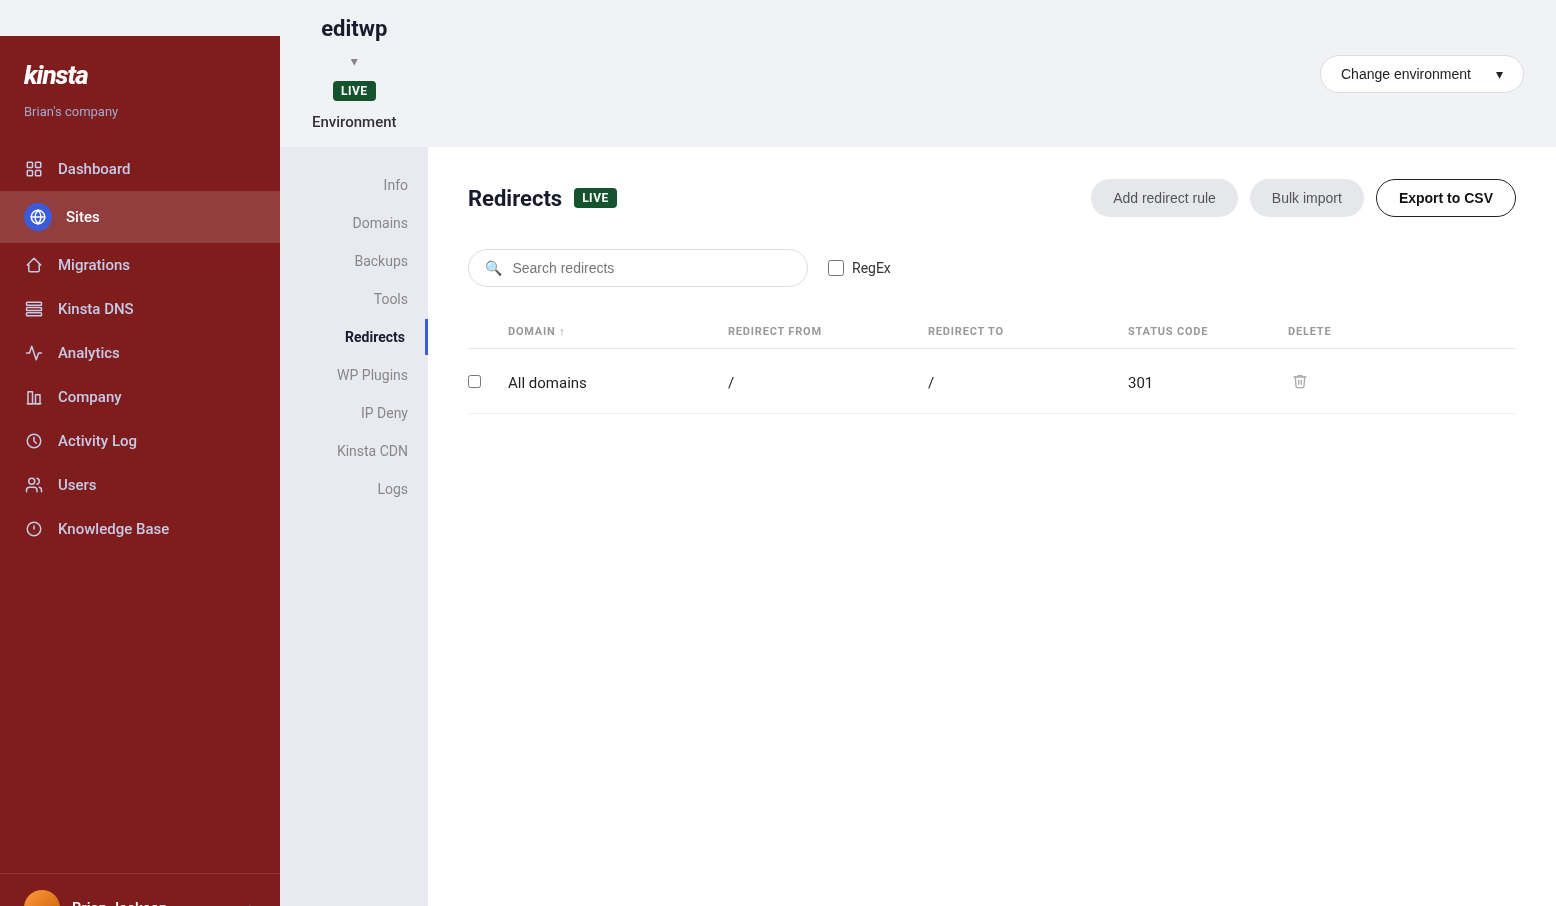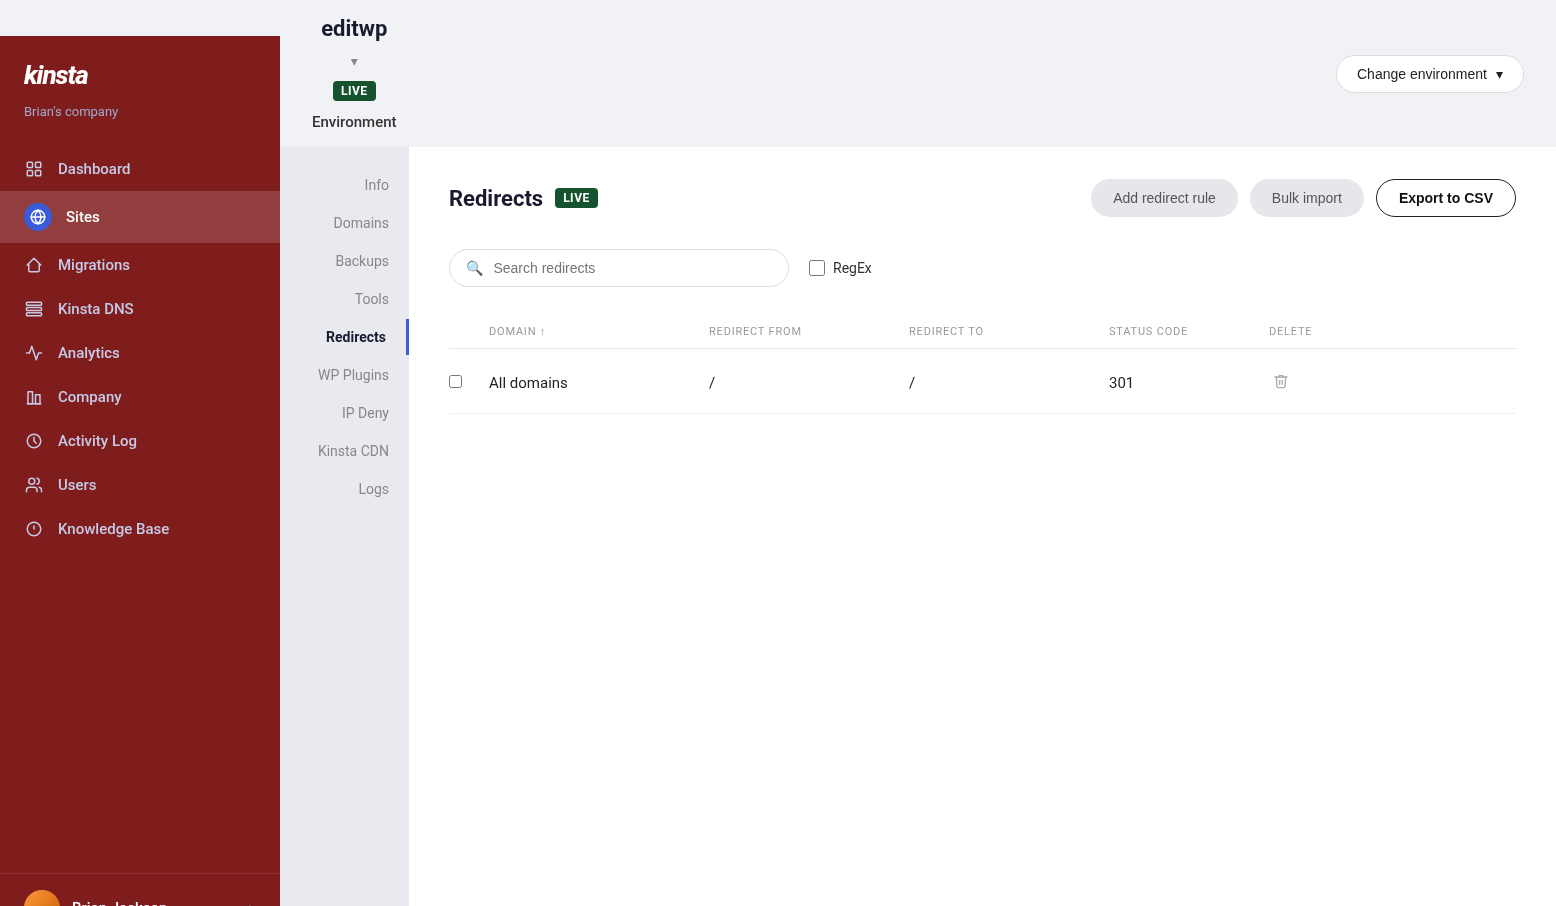--- a/index.html
+++ b/index.html
@@ -146,33 +146,33 @@
       background: #fff;
       border: 1.5px solid #ddd;
       border-radius: 24px;
       padding: 10px 20px;
       font-size: 14px;
       font-weight: 500;
       color: #222;
       cursor: pointer;
       display: flex;
       align-items: flex-start;
-      gap: 9px;
+      gap: 25px;
     }
 
     
     .content-area {
       flex: 1;
       display: flex;
       overflow: hidden;
     }
 
     
     .sub-nav {
-      width: 129px;
+      width: 148px;
       background: #e8eaf0;
       padding: 20px 0;
       display: flex;
       flex-direction: column;
       gap: 2px;
     }
     .sub-nav-item {
       padding: 10px 20px;
       font-size: 14px;
       color: #888;
@@ -280,21 +280,21 @@
     .table-container { width: 100%; }
     .table-header {
       display: grid;
       grid-template-columns: 40px 220px 200px 200px 160px 80px;
       padding: 10px 0;
       border-bottom: 1px solid #e5e7eb;
       margin-bottom: 4px;
     }
     .th {
       font-size: 11px;
-      font-weight: 400;
+      font-weight: 700;
       color: #999;
       letter-spacing: 0.8px;
       text-transform: uppercase;
     }
     .table-row-grid {
       display: grid;
       grid-template-columns: 40px 220px 200px 200px 160px 80px;
       align-items: center;
       padding: 16px 0;
       border-bottom: 1px solid #f0f0f0;

